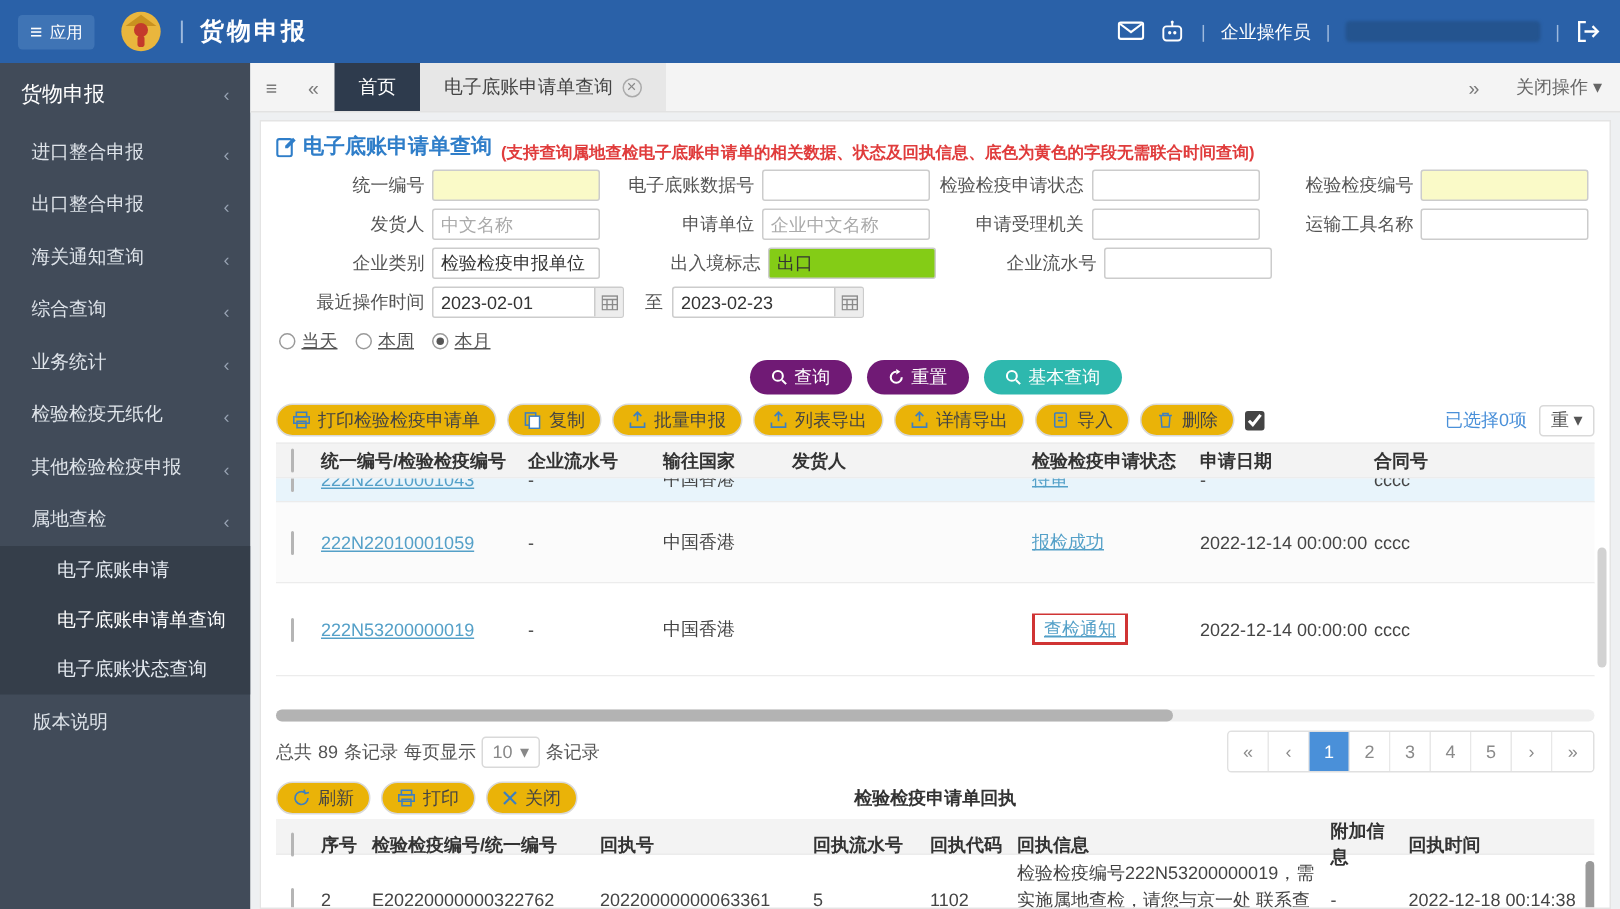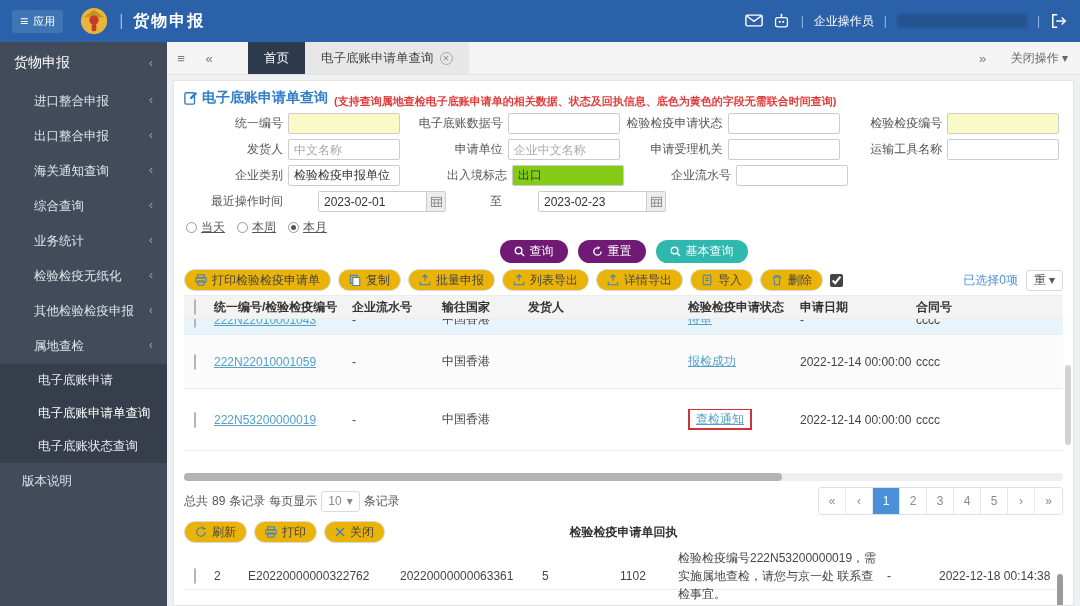--- a/index.html
+++ b/index.html
@@ -23,34 +23,34 @@
   .tb-user { font-size:12px; }
   .tb-bar { color:#9db9dd; }
   .redacted-top { width:130px; height:14px; background:#24548f; border-radius:3px; filter:blur(1px); }
 
   
   .frame { flex:1; display:flex; min-height:0; }
 
   
   .sidebar { width:167px; background:#414b59; color:#dfe4ea; flex:0 0 auto; display:flex; flex-direction:column; }
   .side-header { padding:12px 14px; font-size:14px; color:#fff; display:flex; justify-content:space-between; align-items:center; }
-  .side-item { padding:9px 14px 9px 21px; font-size:12.5px; display:flex; justify-content:space-between; align-items:flex-start; cursor:pointer;margin-left:13px; }
+  .side-item { padding:9px 14px 9px 21px; font-size:12.5px; display:flex; justify-content:space-between; align-items:flex-end; cursor:pointer; }
   .chev { color:#98a3b3; font-size:12px; }
   .submenu { background:#353e4a; }
   .sub-item { padding:8px 10px 8px 38px; font-size:12.5px; color:#e6ebf2; cursor:pointer; }
   .sub-item.current { color:#ffffff; }
   .side-footer { padding:10px 14px 10px 22px; font-size:12.5px; cursor:pointer; }
 
   
   .main { flex:1; display:flex; flex-direction:column; background:#eef0f2; min-width:0; }
 
   .tabstrip { height:33px; background:#f4f4f4; display:flex; align-items:stretch; flex:0 0 auto; border-bottom:1px solid #e2e2e2; }
   .strip-ic { width:28px; display:flex; align-items:center; justify-content:center; color:#7a7a7a; cursor:pointer; font-size:13px; }
   .tab { display:flex; align-items:center; gap:6px; padding:0 16px; font-size:12.5px; cursor:pointer; }
-  .tab.home { background:#2e3b4d; color:#fff;margin-left:25px; }
+  .tab.home { background:#2e3b4d; color:#fff; }
   .tab.active { background:#e7e7e7; color:#444; }
   .tab .x { color:#888; font-size:11px; border:1px solid #aaa; border-radius:50%; width:13px; height:13px; line-height:11px; text-align:center; display:inline-block; }
   .strip-right { margin-left:auto; display:flex; align-items:center; gap:14px; padding-right:12px; color:#666; }
   .close-ops { cursor:pointer; }
 
   .content { flex:1; margin:5px 6px 0 6px; background:#fff; border:1px solid #e4e4e4; padding:6px 10px 0 10px; display:flex; flex-direction:column; min-height:0; overflow:hidden; }
 
   
   .q-head { display:flex; align-items:baseline; gap:6px; padding:2px 0 4px 0; flex:0 0 auto; }
   .q-title { color:#2f7ec9; font-size:14px; font-weight:bold; display:flex; align-items:center; gap:4px; }
@@ -300,21 +300,21 @@
             <div class="f-cell">
                 <span class="f-label">出入境标志</span>
                 <input class="f-input readonly" readonly="" value="出口" style="">
               </div>
             <div class="f-cell">
                 <span class="f-label">企业流水号</span>
                 <input class="f-input" style="">
               </div>
           </div>
           <div class="f-row">
-            <div class="f-cell" style="width:auto;gap:30px;">
+            <div class="f-cell" style="width:auto;">
               <span class="f-label">最近操作时间</span>
               <span class="date-wrap">
                 <input class="f-input" value="2023-02-01" style="">
                 <span class="cal-btn">
                   <svg width="11" height="11" viewBox="0 0 12 12">
                       <rect x="0.5" y="1.5" width="11" height="10" fill="none" stroke="#8a8a8a"></rect>
                       <line x1="0.5" y1="4" x2="11.5" y2="4" stroke="#8a8a8a"></line>
                       <line x1="4" y1="4" x2="4" y2="11.5" stroke="#8a8a8a"></line>
                       <line x1="8" y1="4" x2="8" y2="11.5" stroke="#8a8a8a"></line>
                       <line x1="0.5" y1="7.7" x2="11.5" y2="7.7" stroke="#8a8a8a"></line>
@@ -530,20 +530,31 @@
             <svg width="10" height="10" viewBox="0 0 10 10">
                 <line x1="1" y1="1" x2="9" y2="9" stroke="#3d7fc1" stroke-width="1.5"></line>
                 <line x1="9" y1="1" x2="1" y2="9" stroke="#3d7fc1" stroke-width="1.5"></line>
               </svg>
             <span>关闭</span>
           </button>
           <div class="receipt-title">检验检疫申请单回执</div>
         </div>
 
         <div class="r-grid">
+          <div class="r-row r-head">
+            <div><span class="cb"></span></div>
+            <div>序号</div>
+            <div>检验检疫编号/统一编号</div>
+            <div>回执号</div>
+            <div>回执流水号</div>
+            <div>回执代码</div>
+            <div>回执信息</div>
+            <div>附加信息</div>
+            <div>回执时间</div>
+          </div>
           <div class="r-row" style="height:44px;">
             <div class="r-cell"><span class="cb"></span></div>
             <div class="r-cell">2</div>
             <div class="r-cell">E20220000000322762</div>
             <div class="r-cell">20220000000063361</div>
             <div class="r-cell">5</div>
             <div class="r-cell">1102</div>
             <div class="r-cell r-info">检验检疫编号222N53200000019，需实施属地查检，请您与京一处 联系查检事宜。</div>
             <div class="r-cell">-</div>
             <div class="r-cell">2022-12-18 00:14:38</div>

